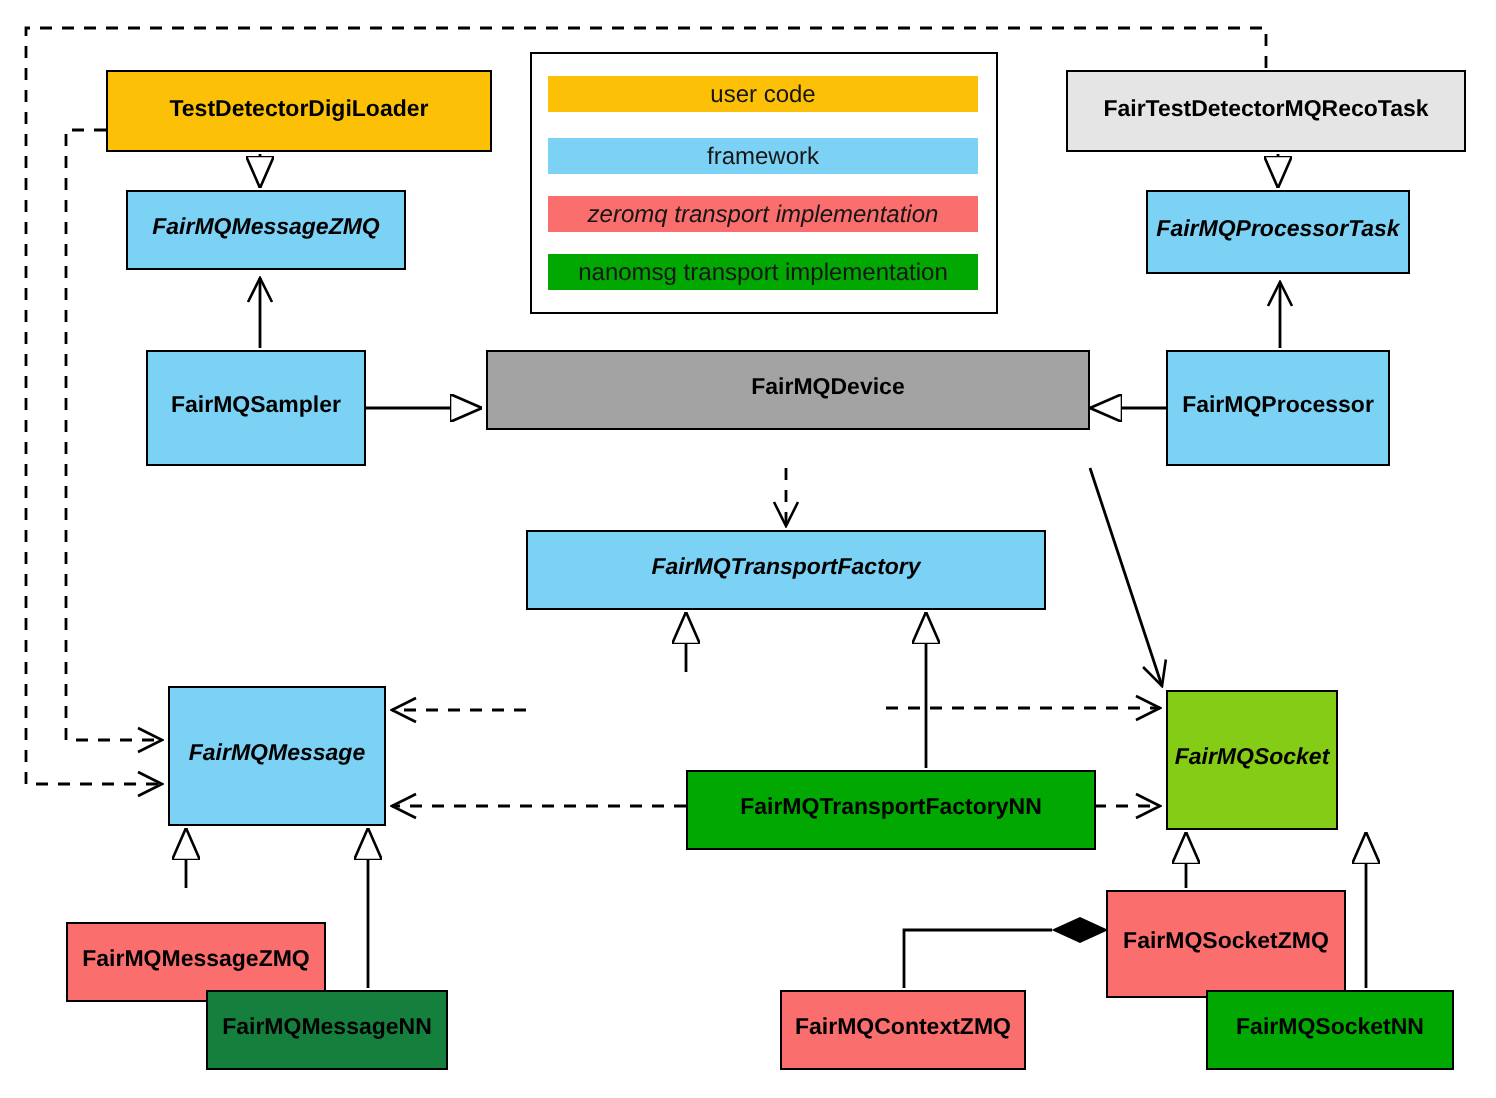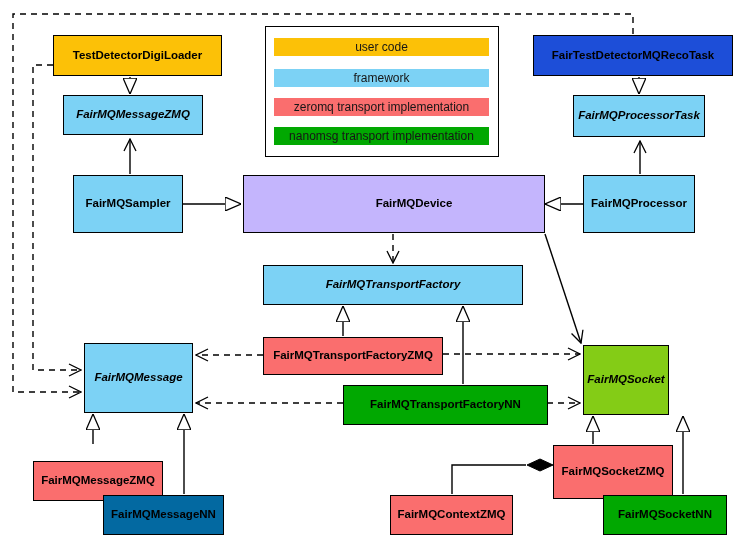--- a/index.html
+++ b/index.html
@@ -59,80 +59,77 @@
     <line x1="443" y1="354" x2="580" y2="354" stroke="#000" stroke-width="1.4" stroke-dasharray="6 5" marker-end="url(#chev)"></line>
     <line x1="343" y1="403" x2="196" y2="403" stroke="#000" stroke-width="1.4" stroke-dasharray="6 5" marker-end="url(#chev)"></line>
     <line x1="514" y1="403" x2="580" y2="403" stroke="#000" stroke-width="1.4" stroke-dasharray="6 5" marker-end="url(#chev)"></line>
     <polyline points="53,65 33,65 33,370 81,370" fill="none" stroke="#000" stroke-width="1.4" stroke-dasharray="6 5" marker-end="url(#chev)"></polyline>
     <polyline points="633,34 633,14 13,14 13,392 81,392" fill="none" stroke="#000" stroke-width="1.4" stroke-dasharray="6 5" marker-end="url(#chev)"></polyline>
 
     <polyline points="452,494 452,465 526,465" fill="none" stroke="#000" stroke-width="1.4"></polyline>
     <polygon points="527,465 540,459 553,465 540,471" fill="#000" stroke="#000"></polygon>
   </svg>
 
-  <div class="node" style="left: 53px; top: 35px; width: 169px; height: 41px; background-color: rgb(252, 193, 7);">
+  <div class="node" style="left: 53px; top: 35px; width: 193px; height: 41px; background-color: rgb(252, 193, 7);">
     <span>TestDetectorDigiLoader</span>
   </div>
-  <div class="node" style="left: 533px; top: 35px; width: 200px; height: 41px; background-color: #1d4ed8;">
+  <div class="node" style="left: 533px; top: 35px; width: 200px; height: 41px; background-color: #e5e5e5;">
     <span>FairTestDetectorMQRecoTask</span>
   </div>
   <div class="node abstract" style="left: 63px; top: 95px; width: 140px; height: 40px; background-color: rgb(124, 210, 245);">
     <span>FairMQMessageZMQ</span>
   </div>
   <div class="node abstract" style="left: 573px; top: 95px; width: 132px; height: 42px; background-color: rgb(124, 210, 245);">
     <span>FairMQProcessorTask</span>
   </div>
   <div class="node" style="left: 73px; top: 175px; width: 110px; height: 58px; background-color: rgb(124, 210, 245);">
     <span>FairMQSampler</span>
   </div>
-  <div class="node" style="left: 243px; top: 175px; width: 302px; height: 58px; background-color: #c4b5fd; padding-left: 40px;">
+  <div class="node" style="left: 243px; top: 175px; width: 302px; height: 40px; background-color: #a3a3a3; padding-left: 40px;">
     <span>FairMQDevice</span>
   </div>
   <div class="node" style="left: 583px; top: 175px; width: 112px; height: 58px; background-color: rgb(124, 210, 245);">
     <span>FairMQProcessor</span>
   </div>
   <div class="node abstract" style="left: 263px; top: 265px; width: 260px; height: 40px; background-color: rgb(124, 210, 245);">
     <span>FairMQTransportFactory</span>
-  </div>
-  <div class="node" style="left: 263px; top: 337px; width: 180px; height: 38px; background-color: rgb(250, 110, 110);">
-    <span>FairMQTransportFactoryZMQ</span>
   </div>
   <div class="node" style="left: 343px; top: 385px; width: 205px; height: 40px; background-color: rgb(1, 168, 1);">
     <span>FairMQTransportFactoryNN</span>
   </div>
   <div class="node abstract" style="left: 84px; top: 343px; width: 109px; height: 70px; background-color: rgb(124, 210, 245);">
     <span>FairMQMessage</span>
   </div>
   <div class="node abstract" style="left: 583px; top: 345px; width: 86px; height: 70px; background-color: #84cc16;">
     <span>FairMQSocket</span>
   </div>
   <div class="node" style="left: 33px; top: 445px; width: 130px; height: 40px; background-color: rgb(250, 110, 110); margin-top: 16px;">
     <span>FairMQMessageZMQ</span>
   </div>
-  <div class="node" style="left: 103px; top: 495px; width: 121px; height: 40px; background-color: #0369a1;">
+  <div class="node" style="left: 103px; top: 495px; width: 121px; height: 40px; background-color: #15803d;">
     <span>FairMQMessageNN</span>
   </div>
   <div class="node" style="left: 390px; top: 495px; width: 123px; height: 40px; background-color: rgb(250, 110, 110);">
     <span>FairMQContextZMQ</span>
   </div>
   <div class="node" style="left: 553px; top: 445px; width: 120px; height: 54px; background-color: rgb(250, 110, 110);">
     <span>FairMQSocketZMQ</span>
   </div>
   <div class="node" style="left: 603px; top: 495px; width: 124px; height: 40px; background-color: rgb(1, 168, 1);">
     <span>FairMQSocketNN</span>
   </div>
 
   <div class="legend" style="left:265px;top:26px;width:234px;height:131px;">
     <div class="legend-bar" style="left: 8px; top: 11px; width: 215px; background-color: rgb(252, 193, 7);">
       <span>user code</span>
     </div>
     <div class="legend-bar" style="left: 8px; top: 42px; width: 215px; background-color: rgb(124, 210, 245);">
       <span>framework</span>
     </div>
-    <div class="legend-bar" style="left: 8px; top: 71px; width: 215px; background-color: rgb(250, 110, 110);">
+    <div class="legend-bar" style="left: 8px; top: 71px; width: 215px; background-color: rgb(250, 110, 110); font-style: italic;">
       <span>zeromq transport implementation</span>
     </div>
     <div class="legend-bar" style="left: 8px; top: 100px; width: 215px; background-color: rgb(1, 168, 1);">
       <span>nanomsg transport implementation</span>
     </div>
   </div>
 
 </div>
 
 </body></html>

